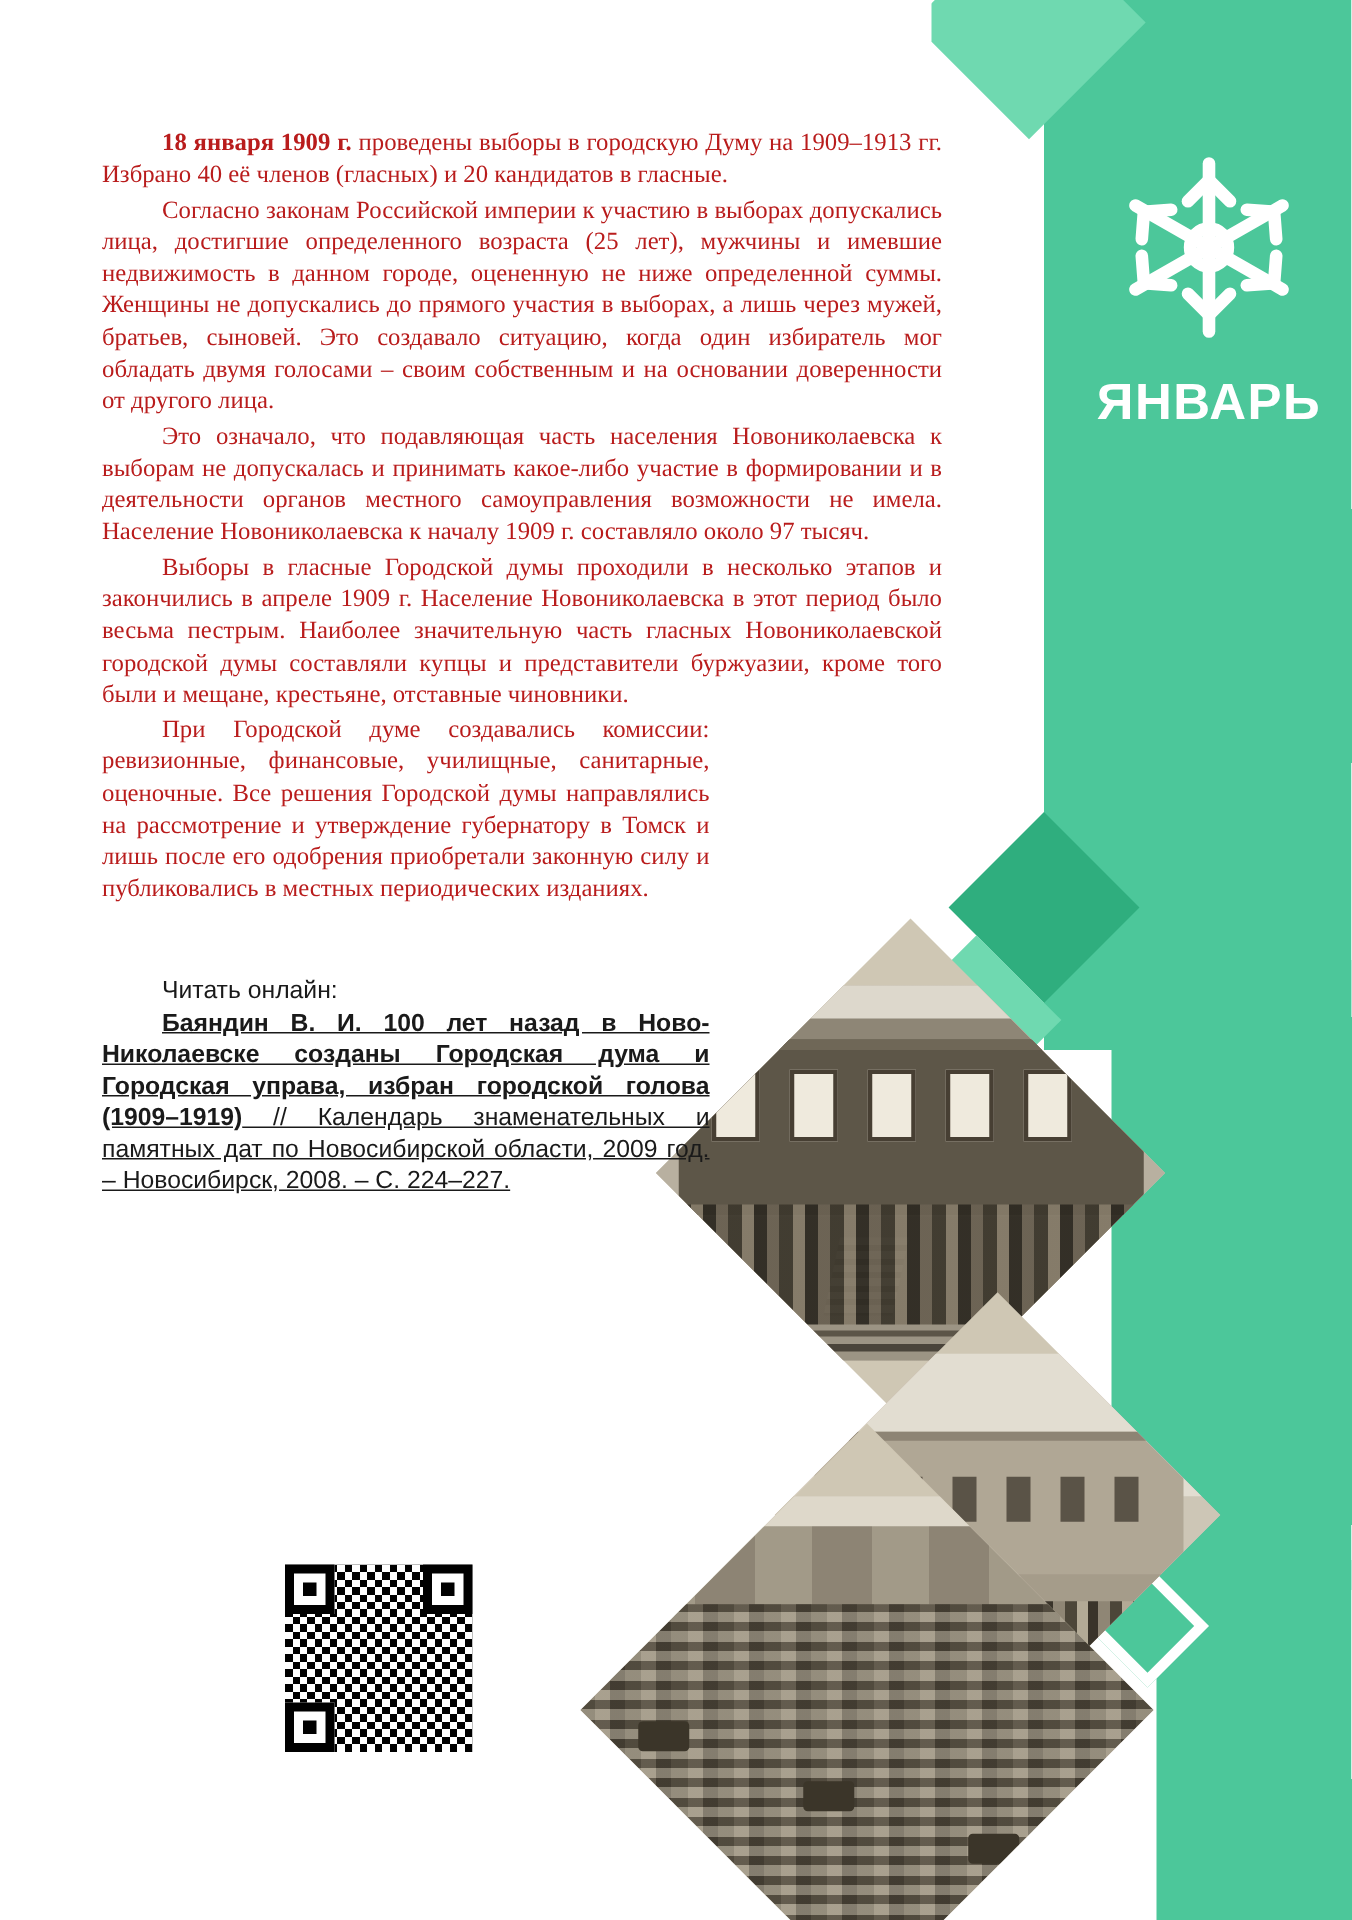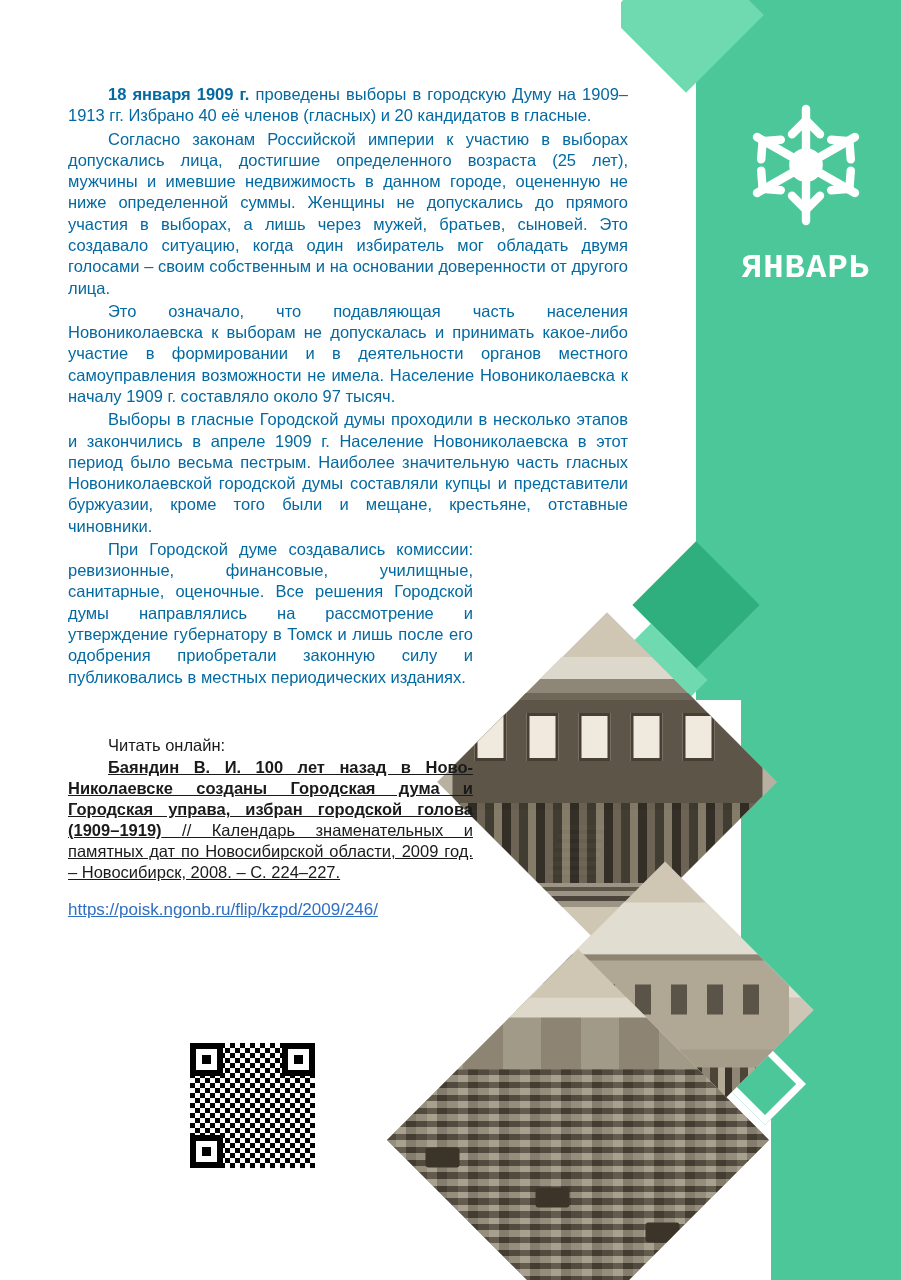--- a/index.html
+++ b/index.html
@@ -17,21 +17,20 @@
   }
 
   
   .right-panel {
     position: absolute;
     top: 0;
     right: 0;
     width: 280px;
     height: 1280px;
     overflow: hidden;
-    font-family: Liberation Mono, monospace;
   }
   .band-green {
     position: absolute;
     top: 0;
     left: 75px;
     width: 205px;
     height: 700px;
     background: #4cc79a;
   }
   .band-green-2 {
@@ -128,21 +127,22 @@
     top: 84px;
     left: 68px;
     width: 560px;
   }
   p.para {
     margin: 0 0 2px 0;
     font-size: 16.5px;
     line-height: 1.29;
     text-align: justify;
     text-indent: 40px;
-    color: #0369a1;
+    color: #b91c1c;
+    font-family: Liberation Serif, serif;
   }
   .bold { font-weight: bold; }
   .read-online {
     margin: 14px 0 0 0;
     font-size: 16.5px;
     text-indent: 40px;
   }
   .ref {
     margin: 2px 0 0 0;
     font-size: 16.5px;
@@ -286,21 +286,20 @@
   <p class="para">Выборы в гласные Городской думы проходили в несколько этапов и закончились в апреле 1909 г. Население Новониколаевска в этот период было весьма пестрым. Наиболее значительную часть гласных Новониколаевской городской думы составляли купцы и представители буржуазии, кроме того были и мещане, крестьяне, отставные чиновники.</p>
 
   <p class="para" style="width:405px;">При Городской думе создавались комиссии: ревизионные, финансовые, училищные, санитарные, оценочные. Все решения Городской думы направлялись на рассмотрение и утверждение губернатору в Томск и лишь после его одобрения приобретали законную силу и публиковались в местных периодических изданиях.</p>
 
   <p class="read-online" style="width:405px;margin-top:48px;">Читать онлайн:</p>
 
   <p class="ref" style="width:405px;text-decoration:underline;">
     <span class="b">Баяндин В. И. 100 лет назад в Ново-Николаевске созданы Городская дума и Городская управа, избран городской голова (1909–1919)</span><span> // Календарь знаменательных и памятных дат по Новосибирской области, 2009 год. – Новосибирск, 2008. – С. 224–227.</span>
   </p>
 
-  <a class="link" href="#" style="width:405px;">https://poisk.ngonb.ru/flip/kzpd/2009/246/</a>
 </div>
 
 <div class="qr">
   <div class="eye" style="top:0;left:0;">
       <i></i>
     </div>
   <div class="eye" style="top:0;right:0;">
       <i></i>
     </div>
   <div class="eye" style="bottom:0;left:0;">

